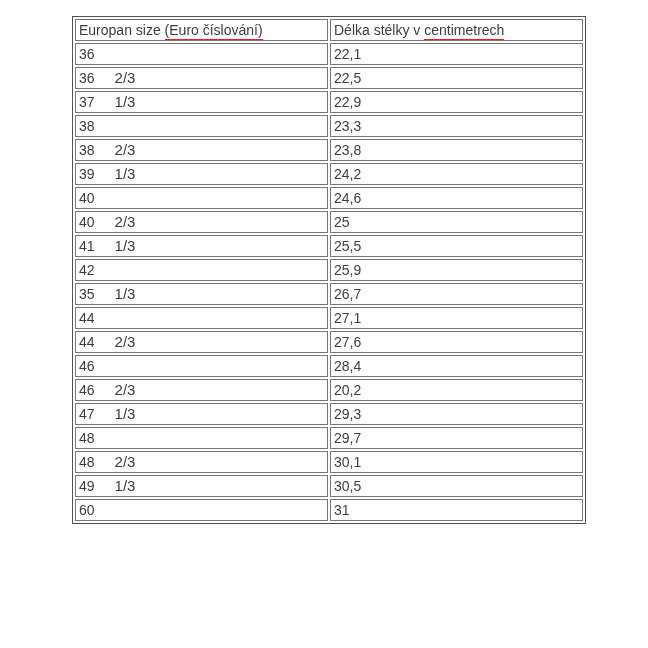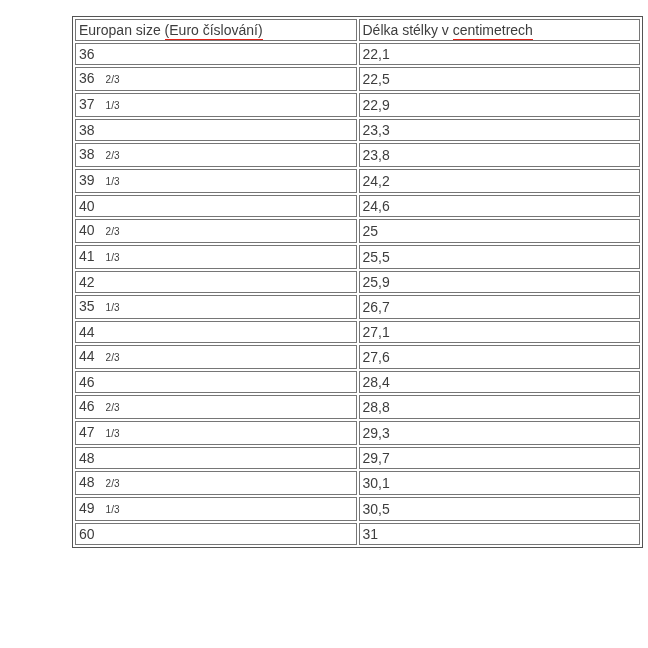--- a/index.html
+++ b/index.html
@@ -14,21 +14,21 @@
     position: relative;
     width: 648px;
     height: 648px;
     background: #ffffff;
     overflow: hidden;
   }
   table.size-table {
     position: absolute;
     left: 72px;
     top: 16px;
-    width: 571px;
+    width: 514px;
     border-collapse: separate;
     border-spacing: 2px;
     border: 1px solid #545454;
     background: #ffffff;
     table-layout: fixed;
   }
   table.size-table td {
     border: 1px solid #767676;
     padding: 1px 2px 1px 3px;
     height: 18px;
@@ -38,22 +38,22 @@
     vertical-align: middle;
     white-space: nowrap;
     overflow: hidden;
     background: #ffffff;
   }
   .u-red {
     border-bottom: 2px solid #e32219;
     padding-bottom: 1px;
   }
   .fraction {
-    font-size: 10px;
-    margin-left: 11px;
+    font-size: 15px;
+    margin-left: 20px;
   }
 </style>
 </head>
 <body>
 
 <div class="page">
   <table class="size-table">
     <thead>
       <tr>
         <td><span>Europan size </span><span class="u-red">(Euro číslování)</span></td>
@@ -112,21 +112,21 @@
         <tr>
           <td><span>44</span><span class="fraction">2/3</span></td>
           <td><span>27,6</span></td>
         </tr>
         <tr>
           <td><span>46</span></td>
           <td><span>28,4</span></td>
         </tr>
         <tr>
           <td><span>46</span><span class="fraction">2/3</span></td>
-          <td><span>28,8</span></td>
+          <td><span>20,2</span></td>
         </tr>
         <tr>
           <td><span>47</span><span class="fraction">1/3</span></td>
           <td><span>29,3</span></td>
         </tr>
         <tr>
           <td><span>48</span></td>
           <td><span>29,7</span></td>
         </tr>
         <tr>

